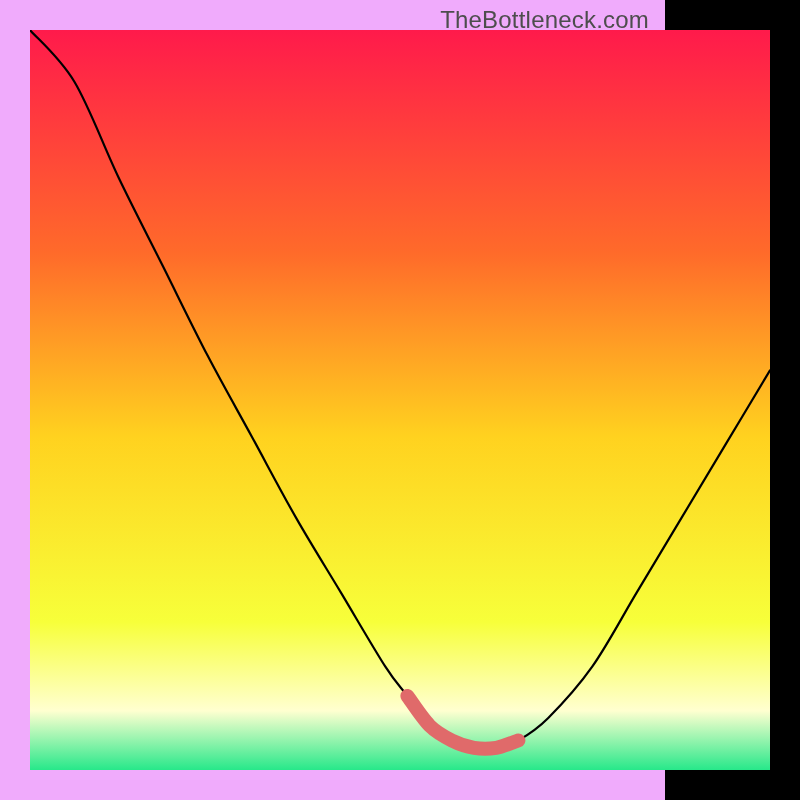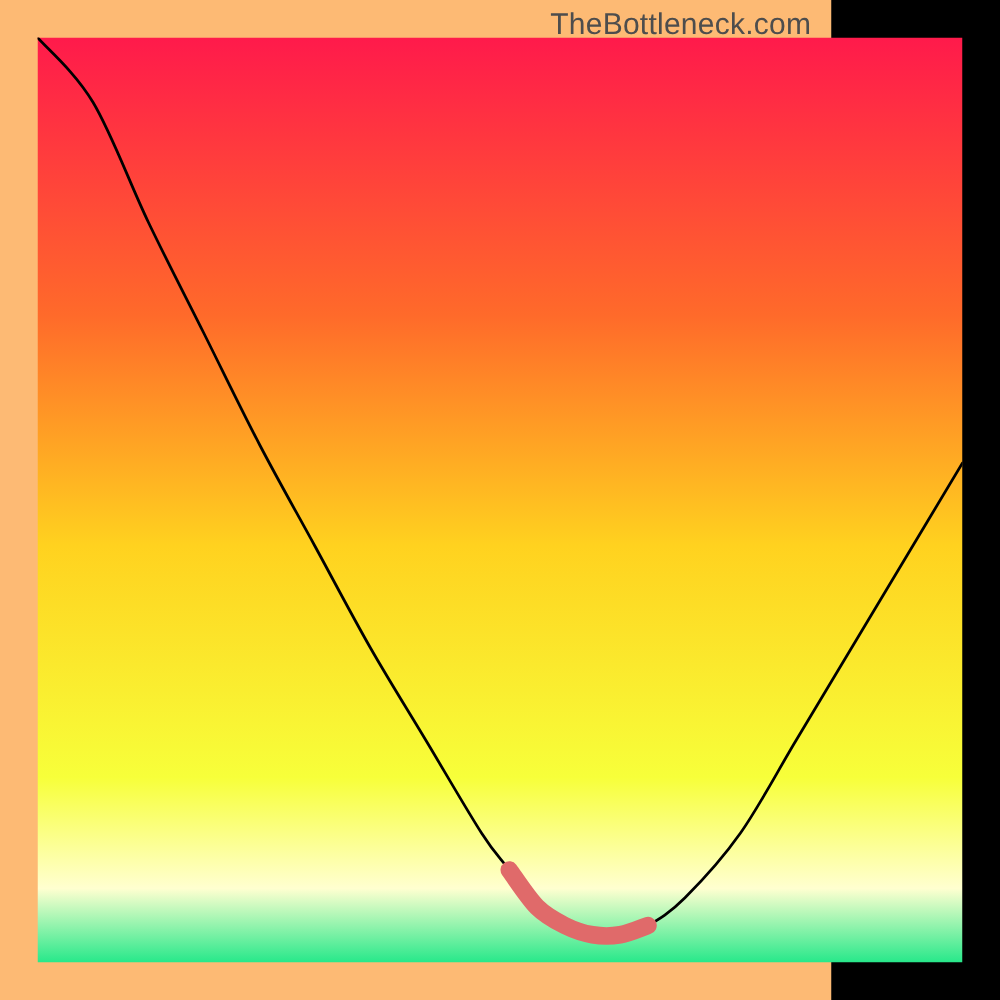--- a/index.html
+++ b/index.html
@@ -1,16 +1,16 @@
 <!DOCTYPE html>
 <html><head>
 <meta charset="utf-8">
 <style>
 html, body { margin: 0; padding: 0; width: 800px; height: 800px; overflow: hidden; background: #000; font-family: Arial, Helvetica, sans-serif; }
-.frame { position: relative; width: 665px; height: 800px; background: #fdba74; }
+.frame { position: relative; width: 665px; height: 800px; background: #f0abfc; }
 .plot { position: absolute; left: 30px; top: 30px; width: 740px; height: 740px; }
 .watermark { position: absolute; top: 6px; right: 16px; color: #4d4d4d; font-size: 24px; font-weight: 500; letter-spacing: 0.2px; }
 svg { display: block; }
 </style>
 </head>
 <body>
 
 <div class="frame">
   <div class="watermark">TheBottleneck.com</div>
   <div class="plot">

